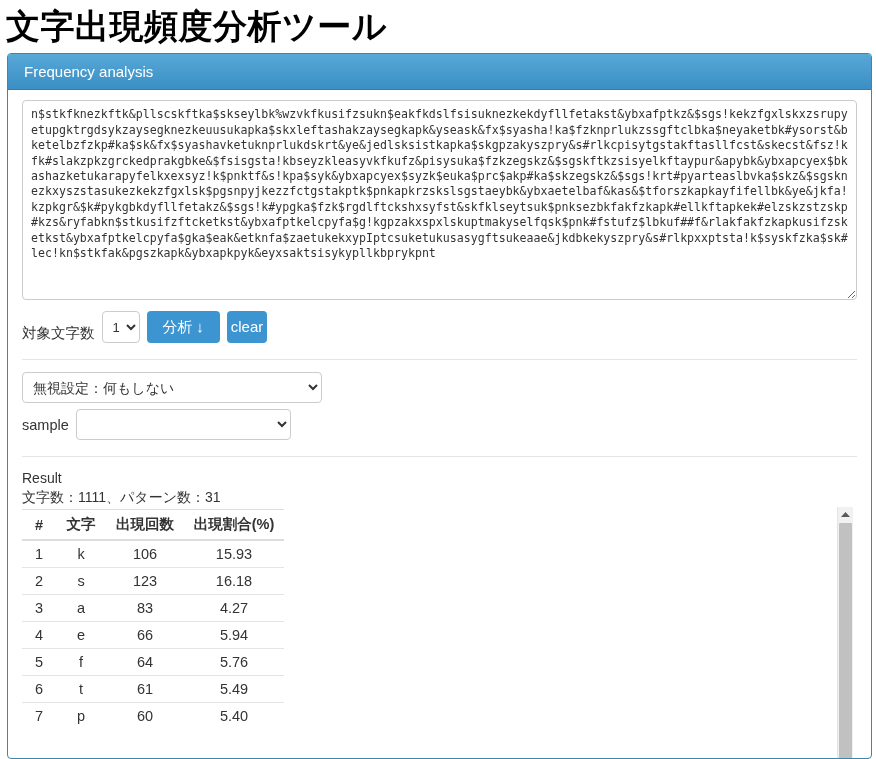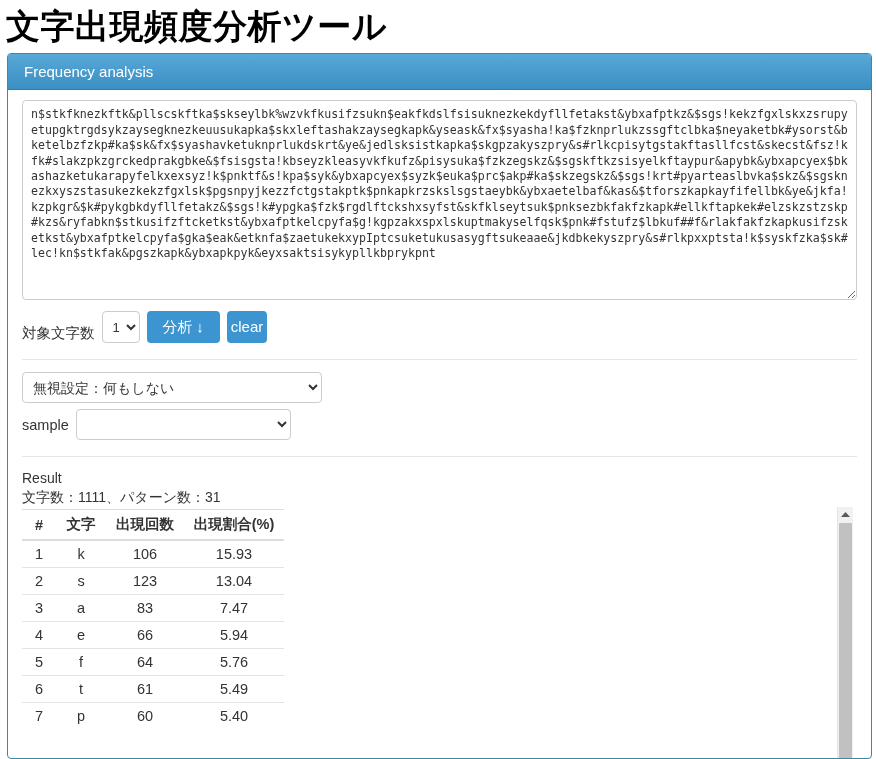--- a/index.html
+++ b/index.html
@@ -292,27 +292,27 @@
             <tr>
               <td>1</td>
               <td>k</td>
               <td>106</td>
               <td>15.93</td>
             </tr>
             <tr>
               <td>2</td>
               <td>s</td>
               <td>123</td>
-              <td>13.04</td>
+              <td>16.18</td>
             </tr>
             <tr>
               <td>3</td>
               <td>a</td>
               <td>83</td>
-              <td>7.47</td>
+              <td>4.27</td>
             </tr>
             <tr>
               <td>4</td>
               <td>e</td>
               <td>66</td>
               <td>5.94</td>
             </tr>
             <tr>
               <td>5</td>
               <td>f</td>

